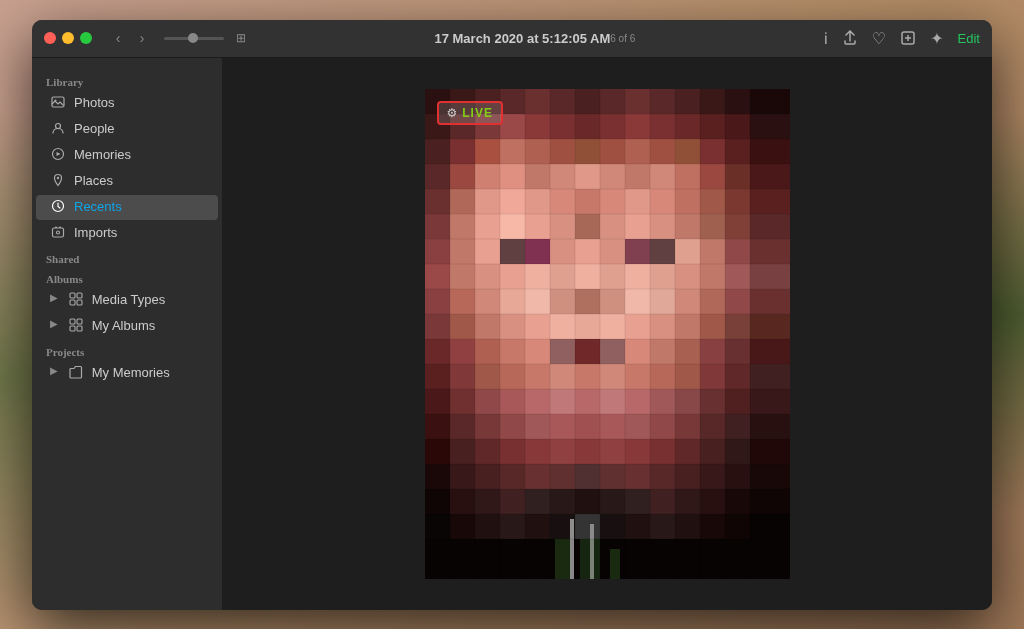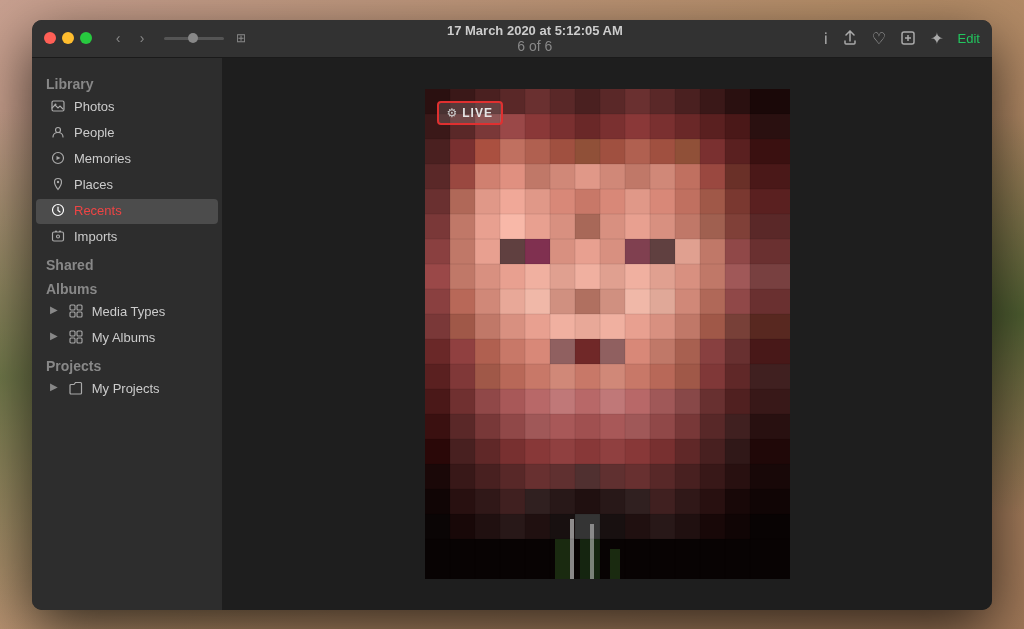--- a/index.html
+++ b/index.html
@@ -114,33 +114,33 @@
     }
 
     .grid-icon {
       color: #888;
       font-size: 12px;
       margin-left: 4px;
     }
 
     .titlebar-center {
       display: flex;
-      flex-direction: column;
+      flex-direction: row;
       align-items: center;
     }
 
     .title-text {
       color: #ccc;
       font-size: 13px;
       font-weight: 600;
     }
 
     .subtitle-text {
       color: #888;
-      font-size: 14px;
+      font-size: 10px;
     }
 
     .titlebar-right {
       display: flex;
       align-items: center;
       gap: 14px;
     }
 
     .toolbar-icon {
       color: #aaa;
@@ -168,41 +168,42 @@
     .sidebar {
       width: 190px;
       background: #2d2d2d;
       flex-shrink: 0;
       padding: 12px 0;
       overflow-y: auto;
     }
 
     .sidebar-section-label {
       color: #888;
-      font-size: 14px;
+      font-size: 11px;
       font-weight: 600;
       padding: 6px 14px 2px;
       text-transform: none;
+      font-family: Liberation Serif, serif;
     }
 
     .sidebar-item {
       display: flex;
       align-items: flex-start;
       gap: 8px;
       padding: 4px 14px;
       color: #ccc;
       font-size: 13px;
       cursor: pointer;
       border-radius: 4px;
       margin: 1px 4px;
     }
 
     .sidebar-item.active {
       background: rgba(255,255,255,0.15);
-      color: #ef4444;
+      color: #0ea5e9;
     }
 
     .sidebar-item-icon {
       font-size: 14px;
       width: 16px;
       text-align: center;
       color: #aaa;
     }
 
     .sidebar-item.active .sidebar-item-icon {
@@ -246,21 +247,21 @@
       gap: 5px;
       cursor: pointer;
     }
 
     .live-badge-icon {
       font-size: 12px;
       color: #ccc;
     }
 
     .live-badge-text {
-      color: #e5e5e5;
+      color: #84cc16;
       font-size: 12px;
       font-weight: 700;
       letter-spacing: 1px;
     }
 
     
     .portrait-svg {
       width: 100%;
       height: 100%;
     }
@@ -416,21 +417,21 @@
 
       <div class="sidebar-section-label">Projects</div>
 
       <div class="sidebar-item">
         <span class="collapse-arrow">▶</span>
         <span class="sidebar-item-icon">
           <svg width="14" height="14" viewBox="0 0 14 14" fill="none">
               <path d="M1 4.5a1 1 0 011-1h3l1.5-2h5a1 1 0 011 1V12a1 1 0 01-1 1H2a1 1 0 01-1-1V4.5z" stroke="#aaa" stroke-width="1.2"></path>
             </svg>
         </span>
-        <span>My Projects</span>
+        <span>My Memories</span>
       </div>
     </div>
 
     <div class="photo-area">
       <div class="photo-container">
         
         <svg class="portrait-svg" viewBox="0 0 365 490" xmlns="http://www.w3.org/2000/svg">
 
           <rect width="365" height="490" fill="#111"></rect>
 

